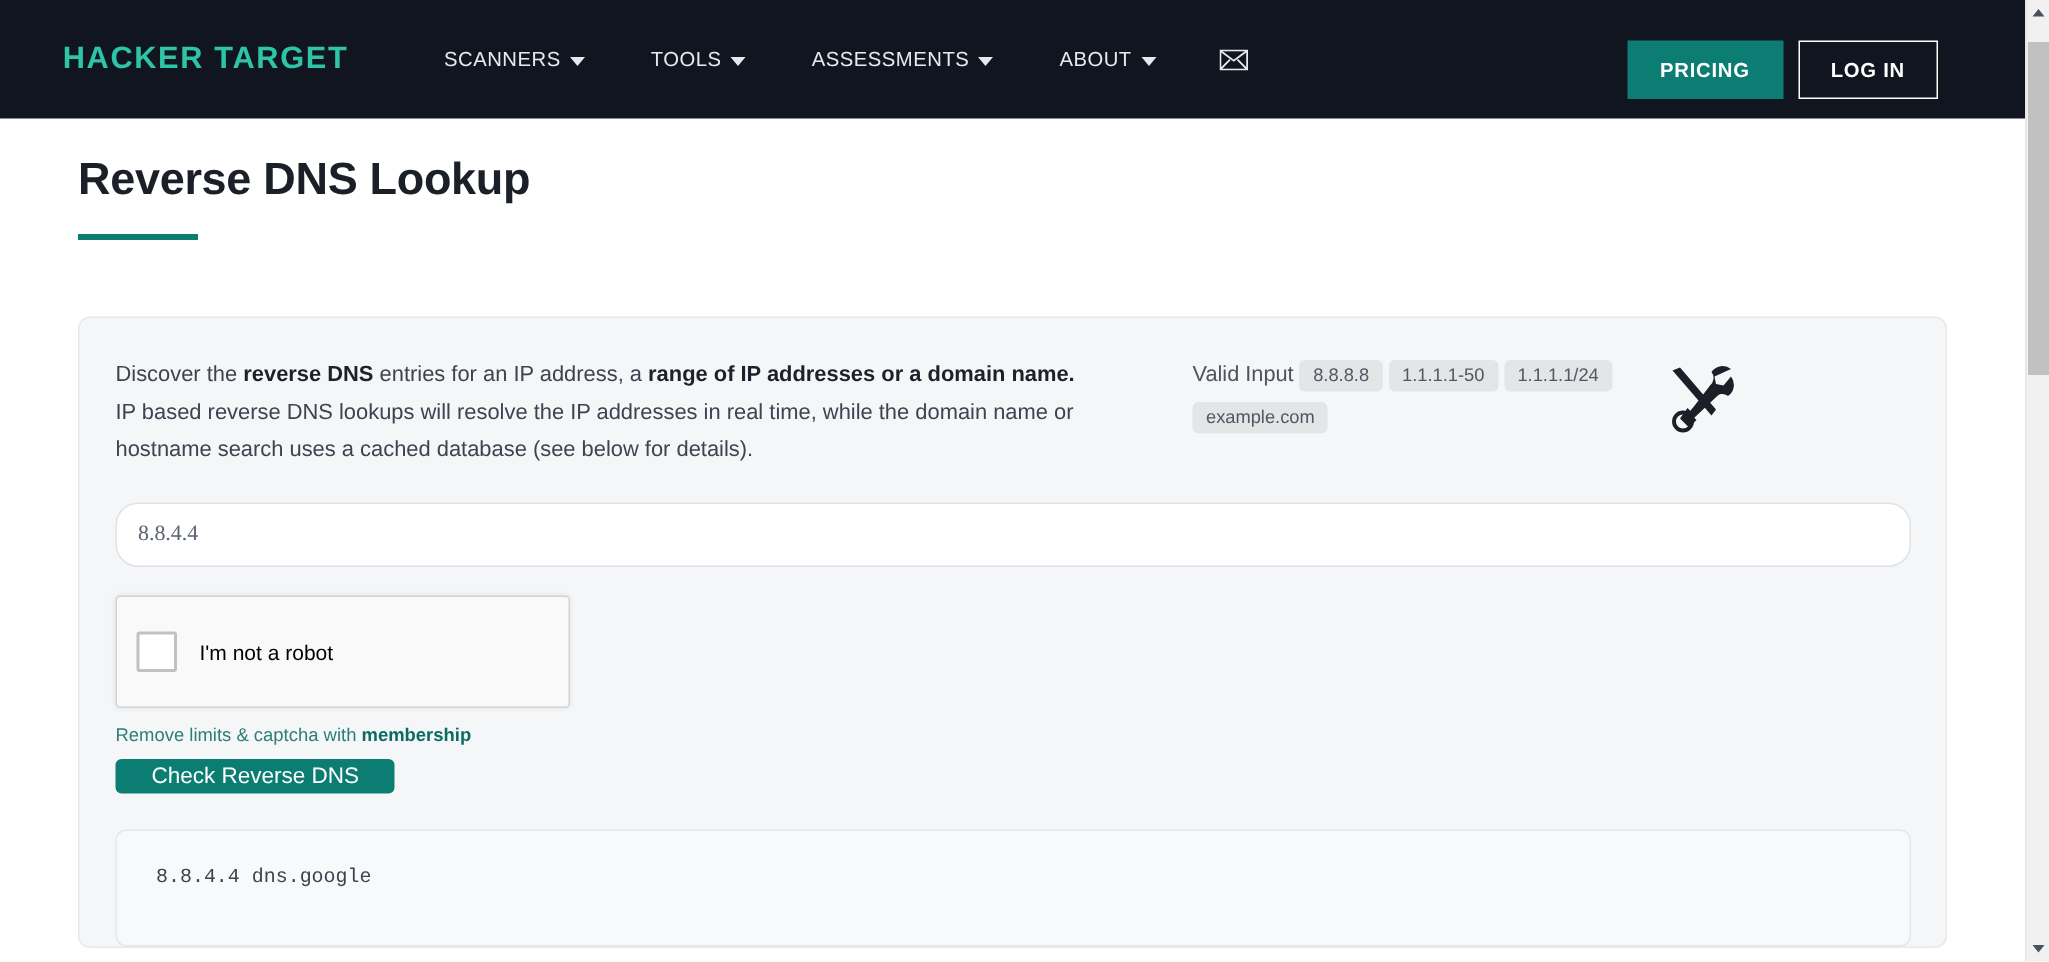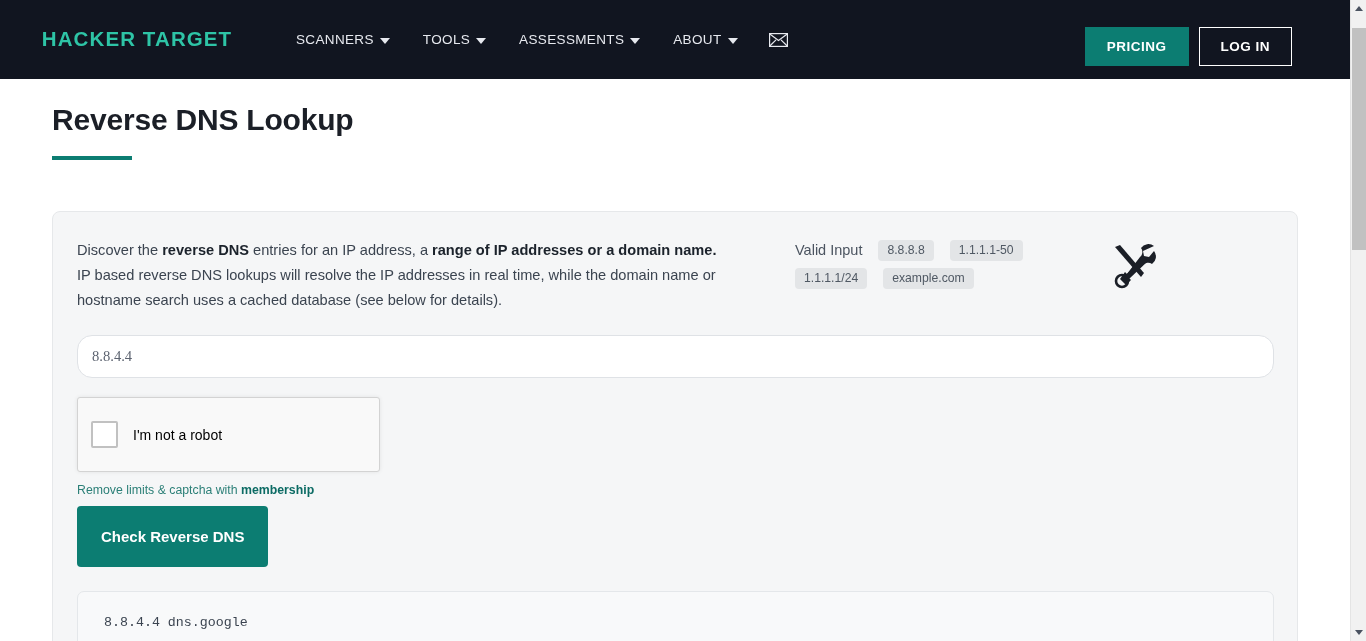--- a/index.html
+++ b/index.html
@@ -60,21 +60,21 @@
     color: #2ec4a6;
     line-height: 1;
     padding: 2px 0;
     white-space: nowrap;
   }
 
   
   .navlinks {
     display: flex;
     align-items: center;
-    gap: 1px;
+    gap: 12px;
     margin-left: 30px;
   }
   .navlink {
     color: #e7e9ef;
     font-size: 13.5px;
     letter-spacing: .35px;
     padding: 8px 16px;
     display: flex;
     align-items: center;
     gap: 6px;
@@ -173,21 +173,21 @@
   }
   .intro b { color: #1b222b; font-weight: bold; }
 
   .valid-input {
     margin-left: 28px;
     width: 290px;
     flex: 0 0 auto;
     display: flex;
     flex-wrap: wrap;
     align-items: flex-start;
-    gap: 7px 16px;
+    gap: 7px 4px;
     padding-top: 2px;
   }
   .valid-label {
     font-size: 14.5px;
     color: #4b5460;
     line-height: 21px;
   }
   .chip {
     background: #e3e5e7;
     color: #4f5863;
@@ -278,24 +278,24 @@
     font-weight: bold;
     text-decoration: none;
     cursor: pointer;
   }
 
   .btn-check {
     margin-top: 9px;
     background: #0c7d72;
     color: #ffffff;
     font-size: 15px;
-    font-weight: bold;
+    font-weight: normal;
     border: none;
     border-radius: 4px;
-    padding: 22px 24px;
+    padding: 3px 24px;
     cursor: pointer;
     font-family: inherit;
   }
 
   
   .results {
     margin-top: 24px;
     width: 1197px;
     height: 78px;
     background: #f8f9fa;

